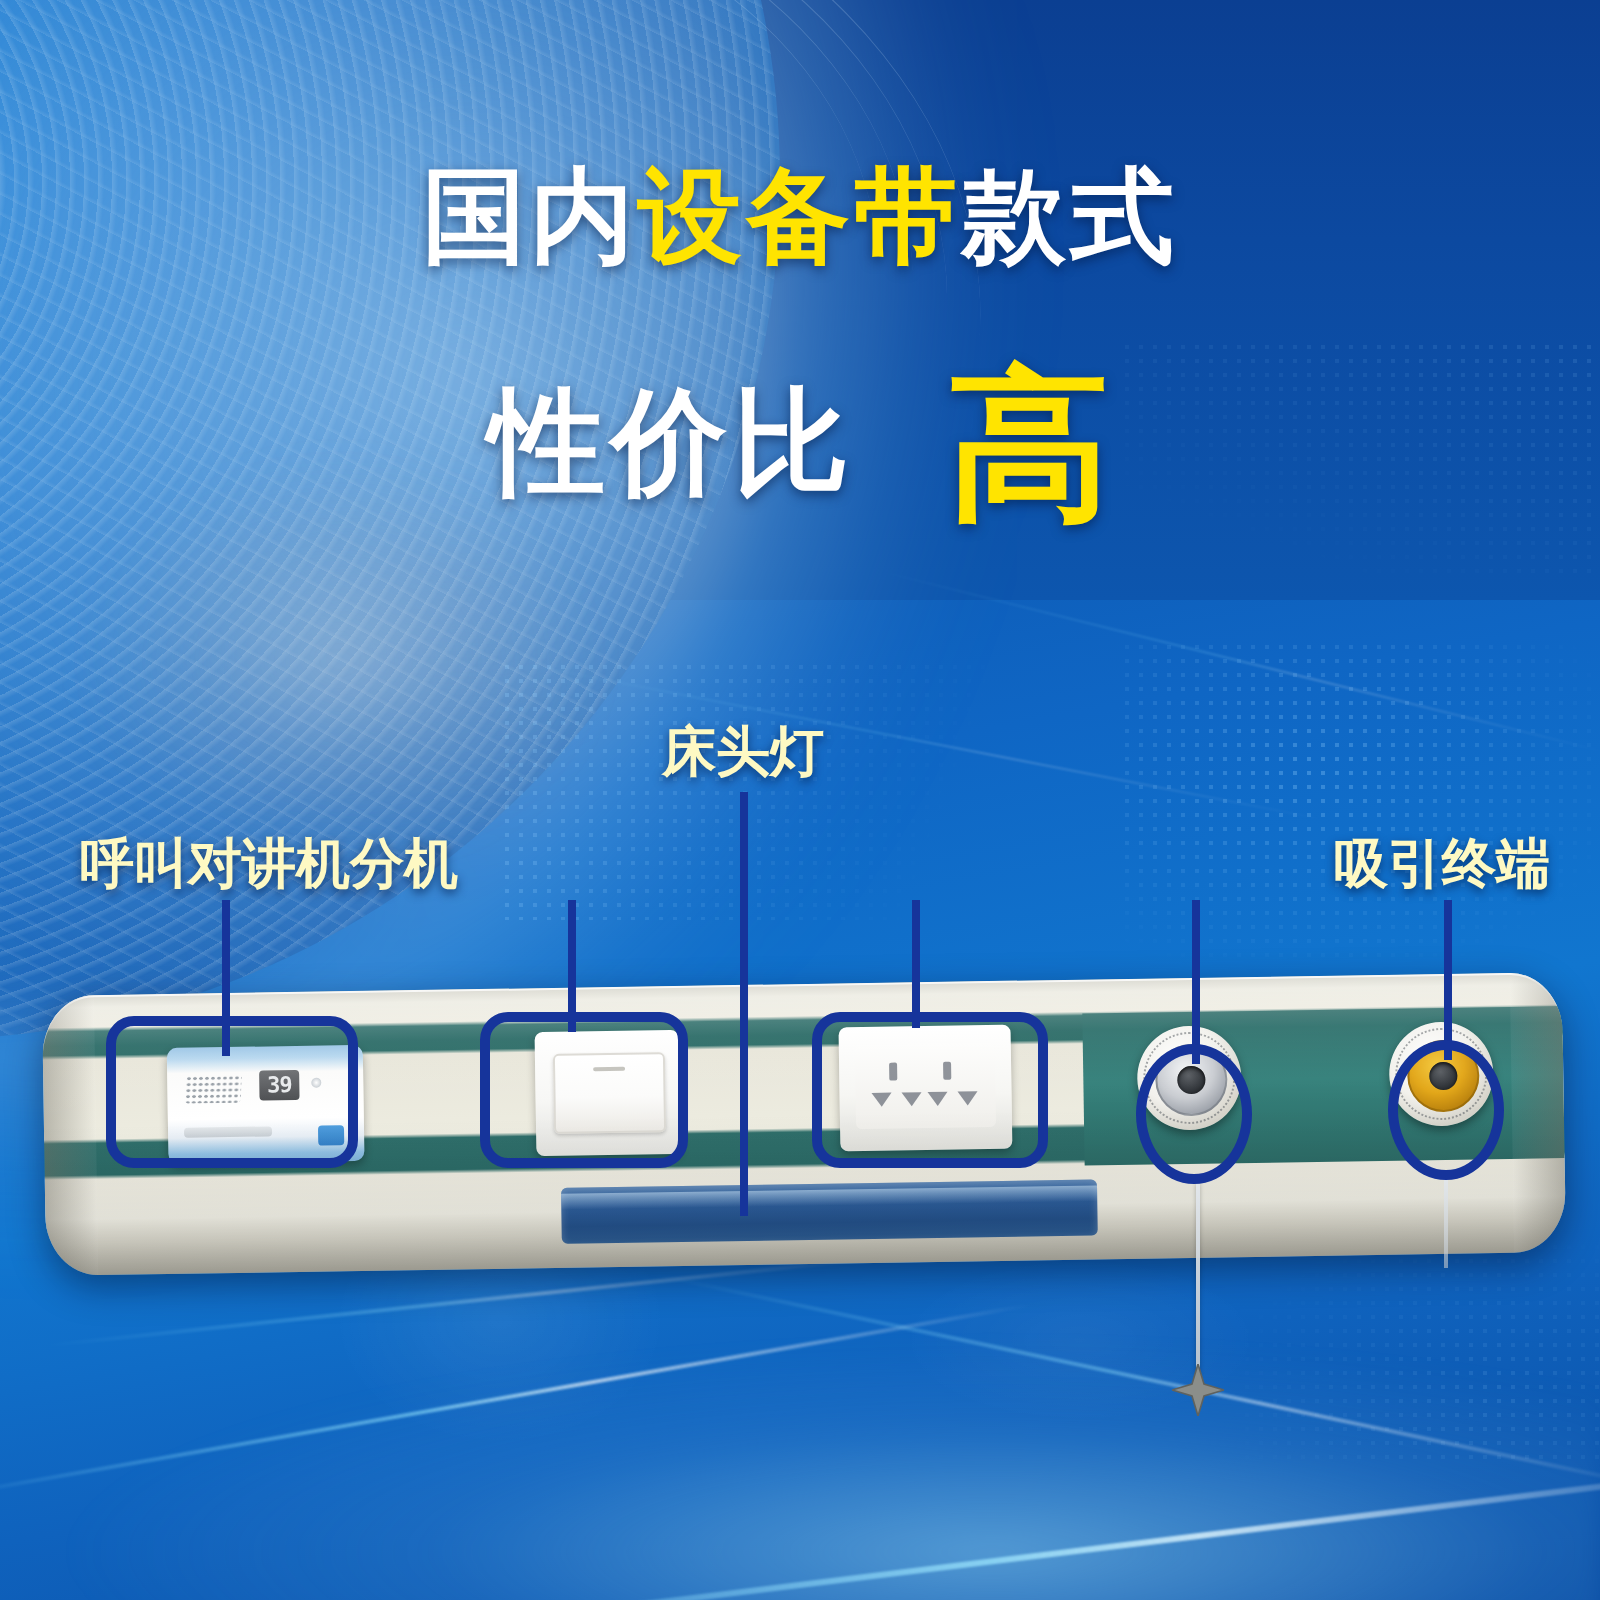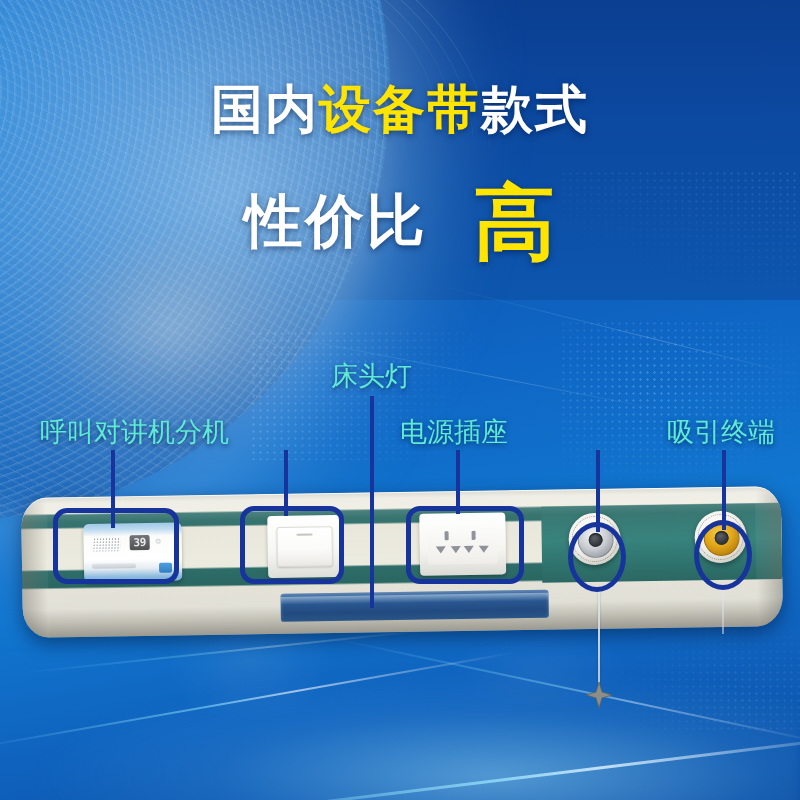--- a/index.html
+++ b/index.html
@@ -165,23 +165,23 @@
     font-size: 82px;
     margin-left: 46px;
     vertical-align: -10px;
     letter-spacing: 0;
   }
 
   
   .labels { position: absolute; left:0; top:0; width:100%; height:100%; z-index: 7; }
   .label {
     position: absolute;
-    color: #5eead4;
+    color: #fef9c3;
     font-size: 27px;
-    font-weight: normal;
+    font-weight: bold;
     letter-spacing: 0px;
     white-space: nowrap;
     text-shadow: 0 2px 5px rgba(0,25,70,0.65);
   }
   .leader {
     position: absolute;
     width: 4px;
     background: #16349b;
     z-index: 7;
   }
@@ -433,21 +433,20 @@
   <div class="glow-bottom"></div>
 
   <div class="headline">
     <div class="line1"><span>国内</span><span class="hl">设备带</span><span>款式</span></div>
     <div class="line2"><span>性价比</span><span class="big">高</span></div>
   </div>
 
   <div class="labels">
     <div class="label" style="left:8px; top:414px;padding-left:32px;">呼叫对讲机分机</div>
     <div class="label" style="left:331px; top:358px;">床头灯</div>
-    <div class="label" style="left:400px; top:414px;">电源插座</div>
     <div class="label" style="left:667px; top:414px;">吸引终端</div>
   </div>
 
   <div class="leader" style="left:111px; top:450px; height:78px;"></div>
   <div class="leader" style="left:284px; top:450px; height:66px;"></div>
   <div class="leader" style="left:370px; top:396px; height:212px;"></div>
   <div class="leader" style="left:456px; top:450px; height:64px;"></div>
   <div class="leader" style="left:596px; top:450px; height:82px;"></div>
   <div class="leader" style="left:722px; top:450px; height:80px;"></div>
 

